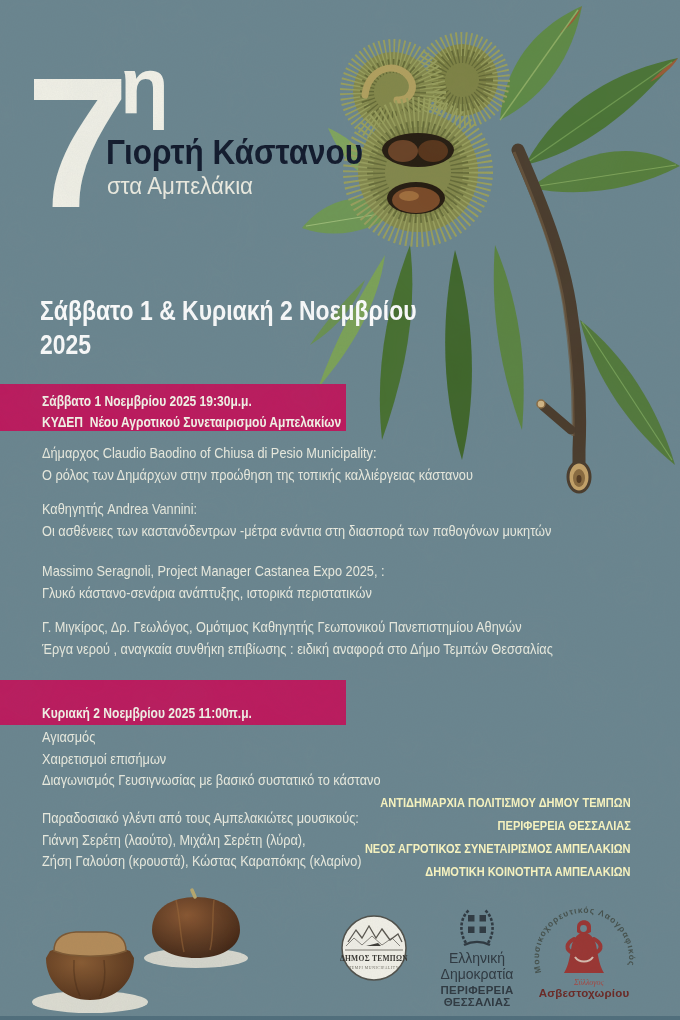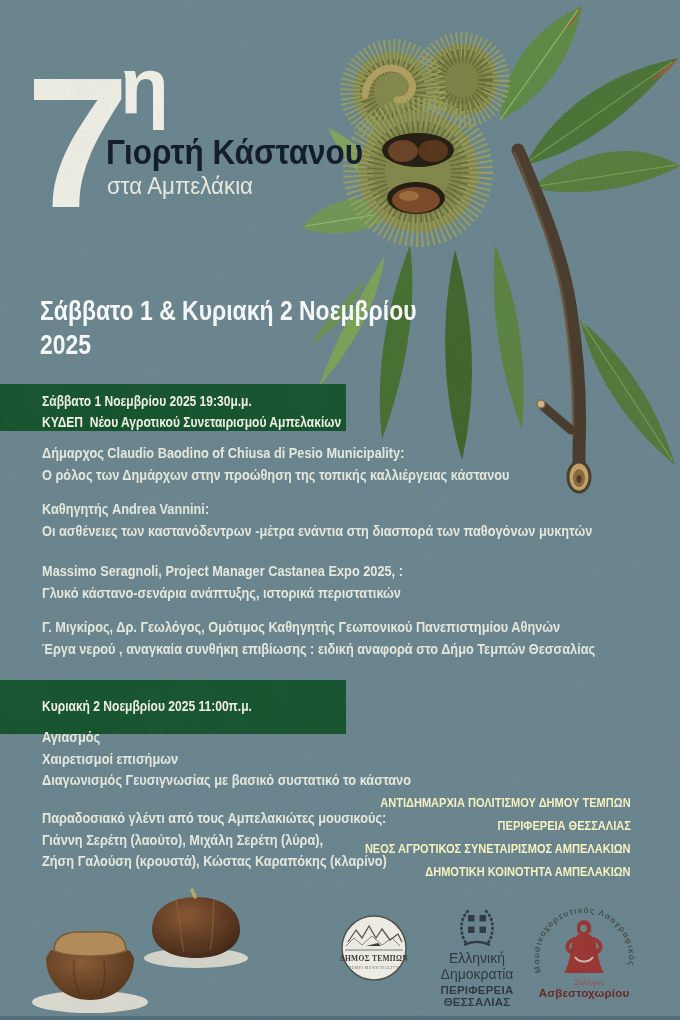--- a/index.html
+++ b/index.html
@@ -17,27 +17,27 @@
   .edition-num{left:26px;top:58px;font-size:186px;line-height:170px;font-weight:700;color:#f4f3e9;letter-spacing:-6px;}
   .edition-suffix{left:120px;top:46px;font-size:80px;line-height:80px;font-weight:700;color:#f4f3e9;}
   .title{left:106px;top:132px;font-size:35px;font-weight:700;color:#0f172a;}
   .title .cx{transform:scaleX(.9);}
   .subtitle{left:107px;top:172px;font-size:24px;font-weight:400;color:#f0efe4;}
   .subtitle .cx{transform:scaleX(.93);}
   .dates{left:40px;top:294px;font-size:27px;font-weight:700;line-height:34px;color:#ffffff;}
   .dates .cx{transform:scaleX(.85);}
 
   
-  .banner{left:0;background:#14532d;width:346px;color:#f7f6ea;font-weight:700;font-size:14px;line-height:21px;padding:7px 0 0 42px;box-sizing:border-box;}
+  .banner{left:0;background:#be185d;width:346px;color:#f7f6ea;font-weight:700;font-size:14px;line-height:21px;padding:7px 0 0 42px;box-sizing:border-box;}
   .banner .cx{transform:scaleX(.86);}
   .banner1{top:384px;height:47px;}
-  .banner2{top:680px;height:54px;padding-top:16px;}
-
-  
-  .para{left:42px;font-size:14.5px;font-weight:700;line-height:21.5px;color:#edeee2;}
+  .banner2{top:680px;height:45px;padding-top:23px;}
+
+  
+  .para{left:42px;font-size:14.5px;font-weight:400;line-height:21.5px;color:#edeee2;}
   .para .cx{transform:scaleX(.88);}
   .p1{top:443px;} .p2{top:499px;} .p3{top:561px;} .p4{top:617px;}
   .p5{top:727px;} .p6{top:808px;}
 
   
   .organizers{right:49px;top:791px;text-align:right;font-size:13px;font-weight:700;line-height:23px;color:#fef9c3;}
 
   
   .thessaly{left:416px;top:906px;width:122px;text-align:center;color:#2e3840;}
   .thessaly .l1{font-size:14px;margin-top:2px;}

